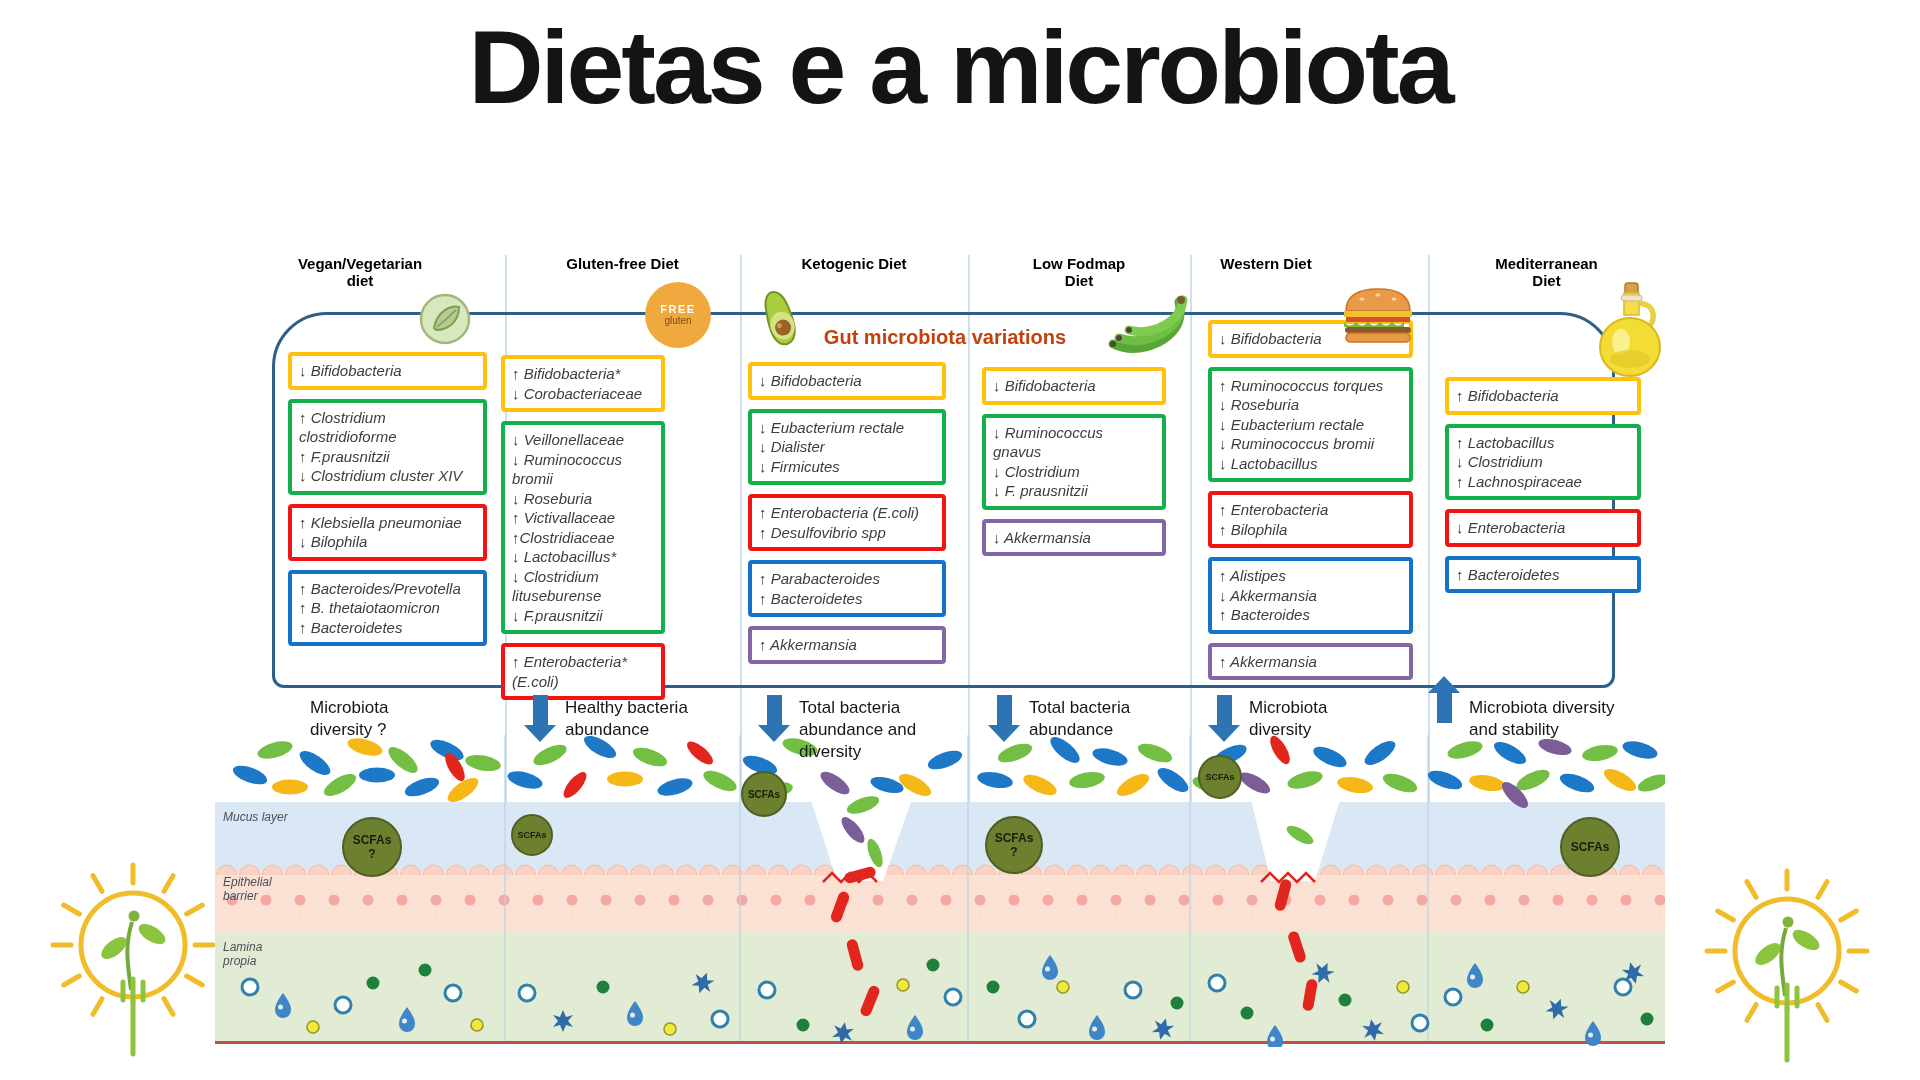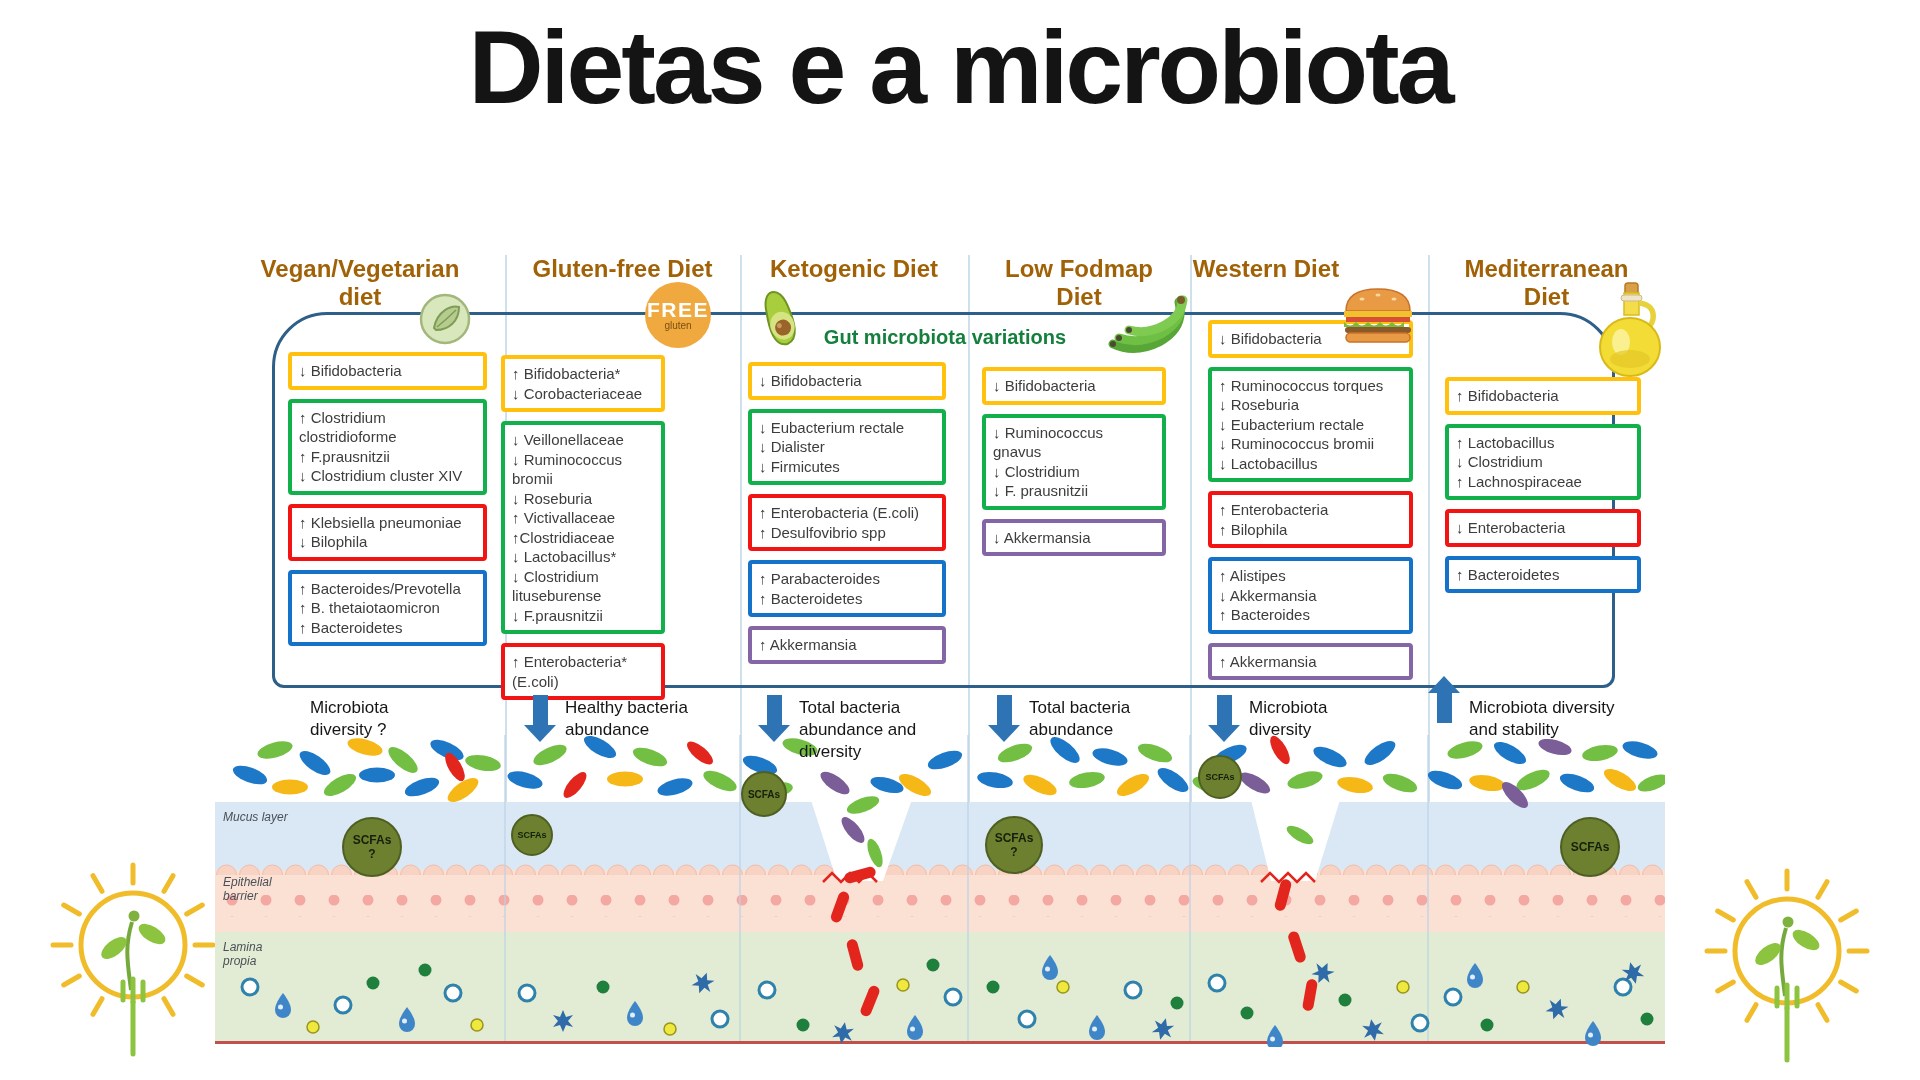--- a/index.html
+++ b/index.html
@@ -6,27 +6,27 @@
     font-family:"Liberation Sans","DejaVu Sans",sans-serif;}
   
   .title{position:absolute;top:8px;left:0;width:1920px;text-align:center;
     font-size:104px;font-weight:bold;letter-spacing:-3px;color:#141414;margin:0;}
   
   .fig{position:absolute;left:215px;top:245px;width:1450px;height:808px;}
   .vline{position:absolute;top:10px;height:788px;width:2px;background:#cfe0ed;z-index:1;}
   .frame{position:absolute;left:57px;top:67px;width:1337px;height:370px;
     border:3.5px solid #2E5F88;border-radius:55px 55px 12px 12px;z-index:2;background:transparent;}
   .subtitle{position:absolute;left:530px;top:81px;width:400px;text-align:center;
-    font-weight:bold;font-size:20px;color:#15803d;z-index:3;}
-  .colhead{position:absolute;top:10px;text-align:center;font-weight:bold;font-size:24px;
-    line-height:1.15;color:#a16207;white-space:pre-line;z-index:3;}
+    font-weight:bold;font-size:20px;color:#c2410c;z-index:3;}
+  .colhead{position:absolute;top:10px;text-align:center;font-weight:bold;font-size:15px;
+    line-height:1.15;color:#000000;white-space:pre-line;z-index:3;}
   
   .stack{position:absolute;z-index:3;}
   .bbox{background:#fff;border:4px solid #000;border-radius:4px;padding:5px 7px;margin-bottom:9px;
-    font-size:15px;line-height:1.3;color:#3d3d3d;}
+    font-style:italic;font-size:15px;line-height:1.3;color:#3d3d3d;}
   .bbox.yellow{border-color:#FFC10E}.bbox.green{border-color:#12B04A}
   .bbox.red{border-color:#F21313}.bbox.blue{border-color:#1472C8}.bbox.purple{border-color:#8465A5}
   
   .outcome-text{position:absolute;font-weight:normal;font-size:17px;line-height:1.3;color:#161616;
     white-space:pre-line;z-index:3;}
   .barrow{position:absolute;width:15px;height:30px;background:#2E74B5;z-index:3;}
   .barrow.down::after{content:'';position:absolute;top:30px;left:-9px;
     border-left:16.5px solid transparent;border-right:16.5px solid transparent;border-top:17px solid #2E74B5;}
   .barrow.up{top:auto;}
   .barrow.up::before{content:'';position:absolute;bottom:30px;left:-9px;
@@ -35,21 +35,21 @@
   .gutsvg{position:absolute;left:0;top:490px;width:1450px;height:312px;z-index:2;}
   .gutlabel{position:absolute;left:8px;width:70px;font-style:italic;font-size:12px;
     line-height:1.2;color:#4a5058;z-index:4;}
   .scfa{position:absolute;border-radius:50%;background:#6C8030;border:2px solid #4F5F22;
     display:flex;align-items:center;justify-content:center;text-align:center;
     color:#15200a;font-weight:bold;z-index:4;white-space:pre-line;}
   
   .icon{position:absolute;z-index:5;}
   .badge{position:absolute;width:66px;height:66px;border-radius:50%;background:#F0A93E;
     display:flex;flex-direction:column;align-items:center;justify-content:center;z-index:5;}
-  .badge .b-top{font-size:21px;font-weight:bold;color:#ffffff;letter-spacing:1.5px;line-height:1;}
+  .badge .b-top{font-size:11px;font-weight:bold;color:#ffffff;letter-spacing:1.5px;line-height:1;}
   .badge .b-bot{font-size:10px;color:#7a4f15;line-height:1.2;}
   .logo{position:absolute;z-index:1;}
 </style>
 </head>
 <body>
 
 <h1 class="title">Dietas e a microbiota</h1>
 
 <svg class="logo" style="left:28px;top:860px" width="210" height="200" viewBox="0 0 210 200">
   <g stroke="#F0BC2A" stroke-width="5" stroke-linecap="round">

